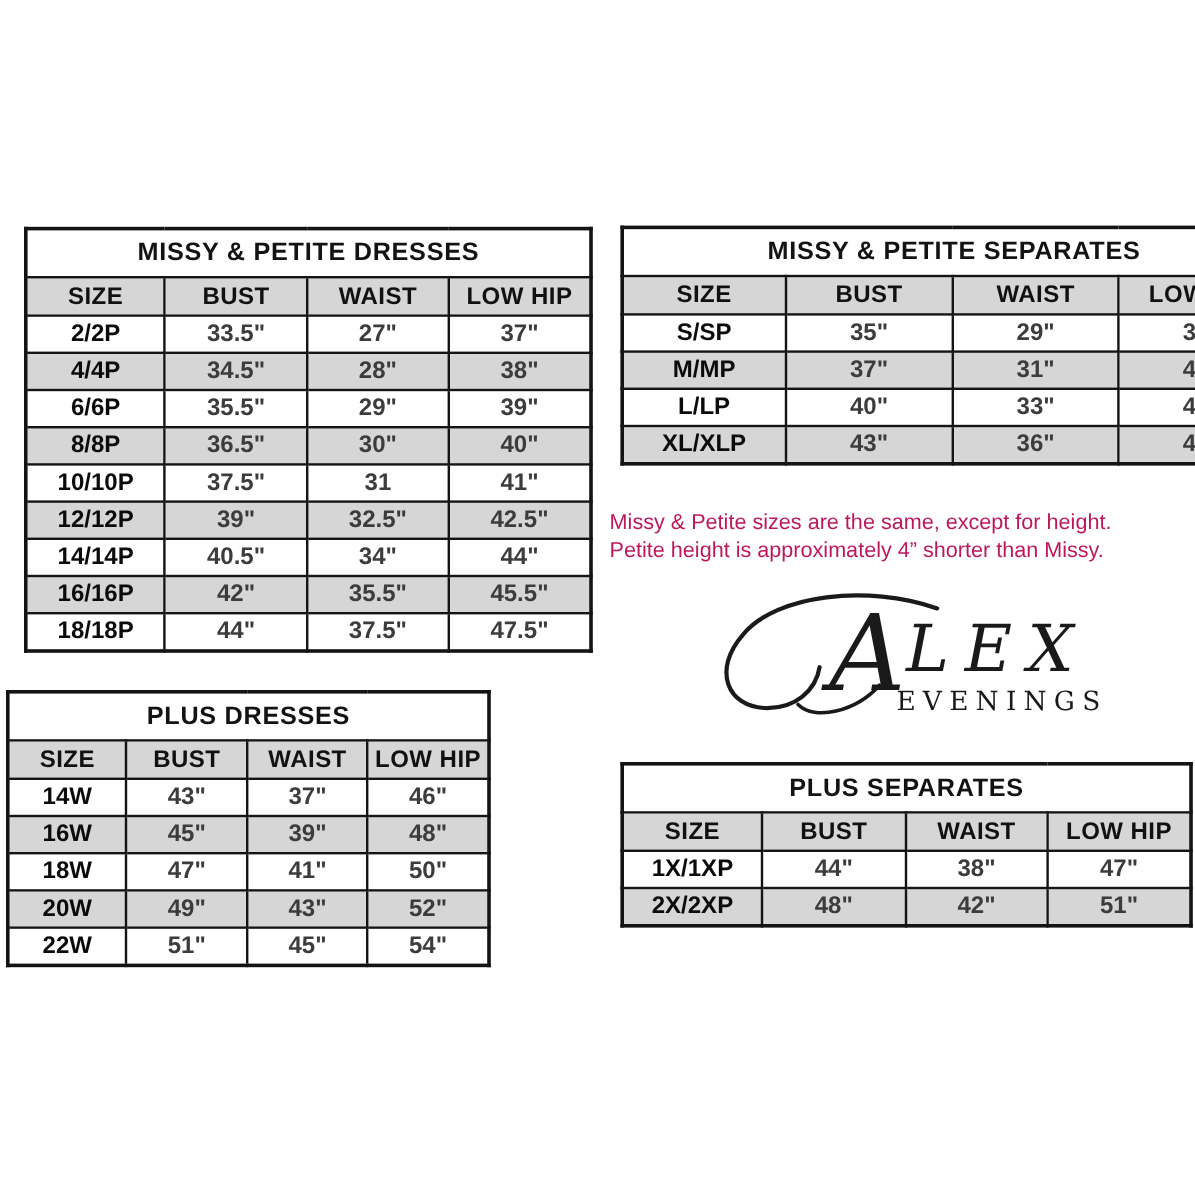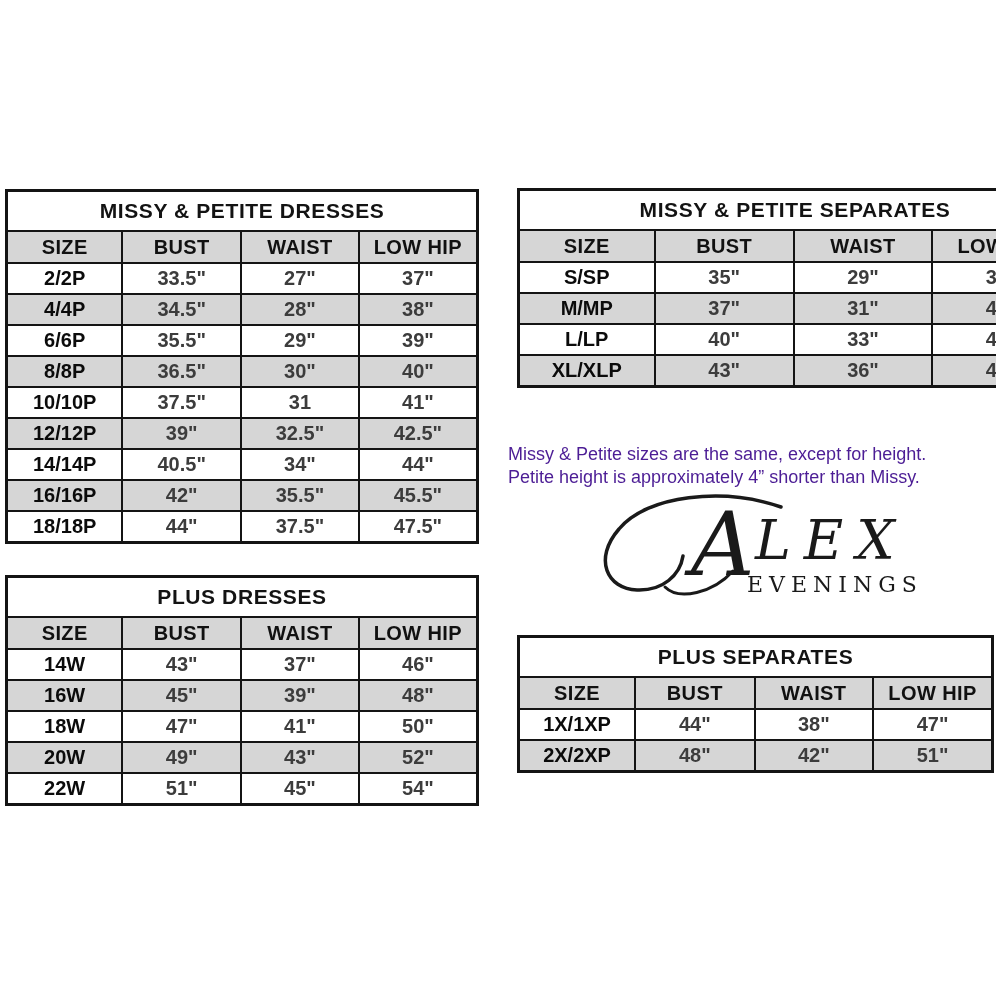--- a/index.html
+++ b/index.html
@@ -48,33 +48,32 @@
     font-weight:700;
     color:#3c3c3c;
   }
   table.size-table td.size-cell{
     color:#0b0b0b;
     font-weight:800;
   }
   tr.shaded td{background:#d6d6d6;text-align:center;}
   tr.plain td{background:#ffffff;border-radius:10px;}
 
-  #t-missy-dresses{left:5px;top:189px;width:474px;}
+  #t-missy-dresses{left:20px;top:189px;width:474px;}
   #t-missy-separates{left:517px;top:188px;width:556px;}
-  #t-plus-dresses{left:5px;top:575px;width:474px;}
+  #t-plus-dresses{left:5px;top:575px;width:404px;}
   #t-plus-separates{left:517px;top:635px;width:477px;}
 
   .note{
     position:absolute;
     left:508px;top:424px;width:488px;
     font-size:18px;
     line-height:23px;
-    color:#4c1d95;
+    color:#be185d;
     font-weight:400;
-    margin-top:19px;
   }
   .note span{display:block;}
 
   .logo{
     position:absolute;
     left:585px;top:493px;width:360px;height:135px;
   }
 </style>
 </head>
 <body>

